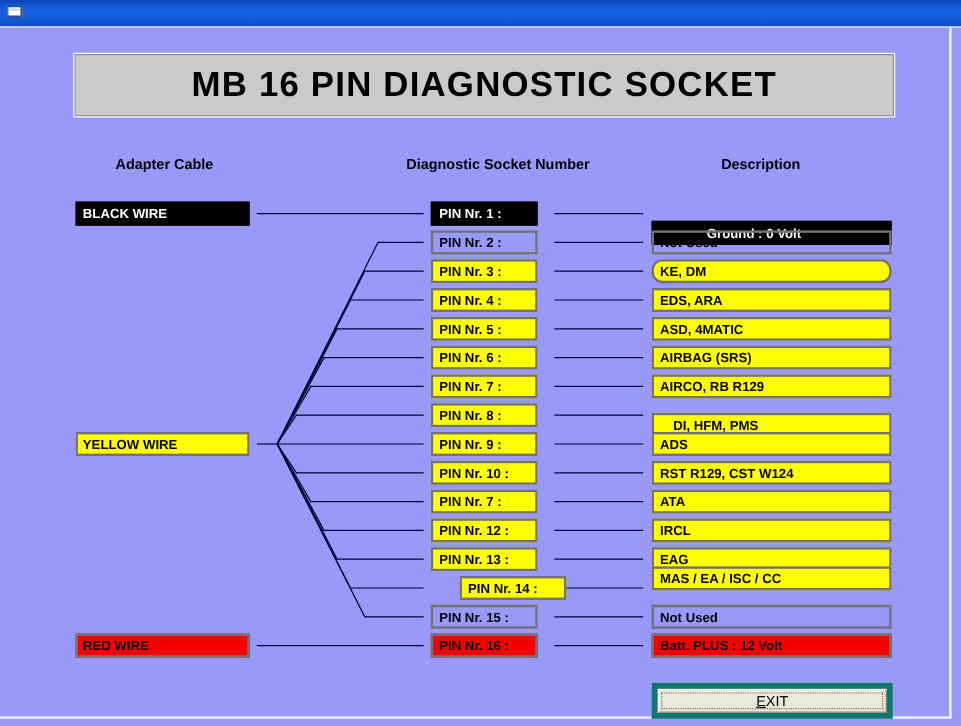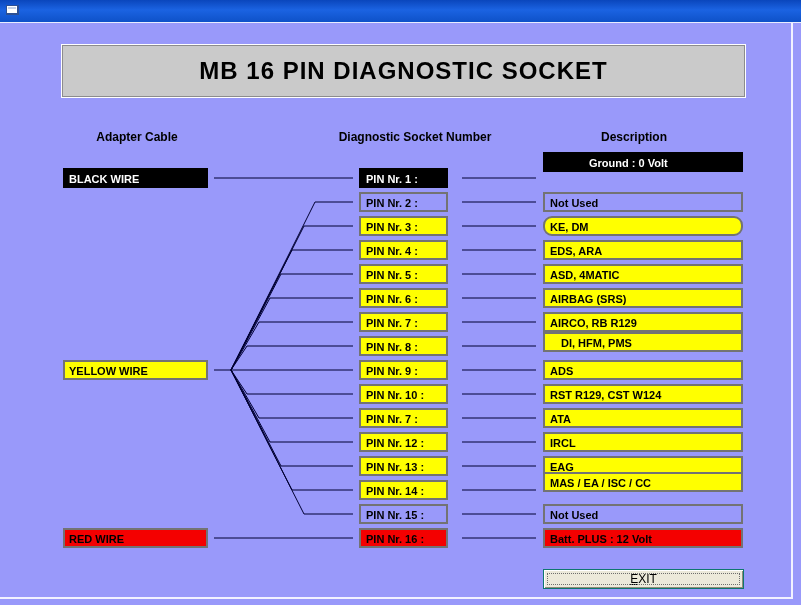--- a/index.html
+++ b/index.html
@@ -26,21 +26,21 @@
   
   .frame-right{position:absolute;left:791px;top:23px;width:2px;height:575px;background:#f2f2ff;}
   .frame-bottom{position:absolute;left:0;top:597px;width:793px;height:2px;background:#f2f2ff;}
   
   .title-panel{
     position:absolute;left:62px;top:45px;width:683px;height:52px;
     background:var(--panel-face,#cacaca);
     border:1px solid #8c8c8c;outline:1px solid #ffffff;
     display:flex;align-items:center;justify-content:center;box-sizing:border-box;
   }
-  .title-text{font-weight:bold;font-size:24px;color:#000;letter-spacing:1px;white-space:nowrap;}
+  .title-text{font-weight:bold;font-size:29px;color:#000;letter-spacing:1px;white-space:nowrap;}
   
   .col-header{
     position:absolute;top:130px;height:15px;
     font-weight:bold;font-size:12px;color:#000;text-align:center;white-space:nowrap;
   }
   .h-adapter{left:63px;width:148px;}
   .h-socket{left:317px;width:196px;}
   .h-desc{left:534px;width:200px;}
   
   .wires-svg{position:absolute;left:0;top:0;width:801px;height:605px;pointer-events:none;}
@@ -53,23 +53,23 @@
   }
   .wire-box{left:63px;width:145px;padding-left:4px;}
   .pin-box{left:359px;width:89px;}
   .desc-box{left:543px;width:200px;}
   .style-black{background:#000000;color:#ffffff;border-color:#000000;}
   .style-yellow{background:var(--yellow,#ffff00);}
   .style-red{background:var(--red,#f40000);}
   .style-plain{background:transparent;}
   
   .exit-btn{
-    position:absolute;left:543px;top:569px;width:201px;height:20px;
+    position:absolute;left:543px;top:569px;width:201px;height:30px;
     background:var(--button-face,#ece9da);
-    border:1px solid #0f766e;box-sizing:border-box;padding:0;cursor:pointer;
+    border:5px solid #0f766e;box-sizing:border-box;padding:0;cursor:pointer;
     box-shadow:inset 1px 1px 0 #ffffff, inset -1px -1px 0 #8d8a77;
     font-family:"Liberation Sans",sans-serif;
   }
   .exit-btn::before{content:"";position:absolute;inset:3px;border:1px dotted #6e6e6e;}
   .exit-label{
     display:block;font-size:12px;color:#000;text-align:center;line-height:13px;
   }
   .exit-label::first-letter{text-decoration:underline;}
 </style>
 </head>
@@ -123,46 +123,46 @@
       <polyline points="231,370 247,394 353,394" fill="none" stroke="#000033" stroke-width="1"></polyline>
       <polyline points="231,370 259,418 353,418" fill="none" stroke="#000033" stroke-width="1"></polyline>
       <polyline points="231,370 270,442 353,442" fill="none" stroke="#000033" stroke-width="1"></polyline>
       <polyline points="231,370 281,466 353,466" fill="none" stroke="#000033" stroke-width="1"></polyline>
       <polyline points="231,370 292,490 353,490" fill="none" stroke="#000033" stroke-width="1"></polyline>
       <polyline points="231,370 304,514 353,514" fill="none" stroke="#000033" stroke-width="1"></polyline>
     </svg>
 
   <div id="rows">
       <div class="box pin-box style-black" style="top: 168px;">PIN Nr. 1 :</div>
-      <div class="box desc-box style-black" style="top: 152px; padding-left: 44px;">Ground : 0 Volt</div>
+      <div class="box desc-box style-black" style="top: 184px; padding-left: 44px;">Ground : 0 Volt</div>
       <div class="box pin-box style-plain" style="top: 192px;">PIN Nr. 2 :</div>
       <div class="box desc-box style-plain" style="top: 192px;">Not Used</div>
       <div class="box pin-box style-yellow" style="top: 216px;">PIN Nr. 3 :</div>
       <div class="box desc-box style-yellow" style="top: 216px; border-radius: 9px;">KE, DM</div>
       <div class="box pin-box style-yellow" style="top: 240px;">PIN Nr. 4 :</div>
       <div class="box desc-box style-yellow" style="top: 240px;">EDS, ARA</div>
       <div class="box pin-box style-yellow" style="top: 264px;">PIN Nr. 5 :</div>
       <div class="box desc-box style-yellow" style="top: 264px;">ASD, 4MATIC</div>
       <div class="box pin-box style-yellow" style="top: 288px;">PIN Nr. 6 :</div>
       <div class="box desc-box style-yellow" style="top: 288px;">AIRBAG (SRS)</div>
       <div class="box pin-box style-yellow" style="top: 312px;">PIN Nr. 7 :</div>
       <div class="box desc-box style-yellow" style="top: 312px;">AIRCO, RB R129</div>
       <div class="box pin-box style-yellow" style="top: 336px;">PIN Nr. 8 :</div>
-      <div class="box desc-box style-yellow" style="top: 332px; padding-left: 16px;">DI, HFM, PMS</div>
+      <div class="box desc-box style-yellow" style="top: 344px; padding-left: 16px;">DI, HFM, PMS</div>
       <div class="box pin-box style-yellow" style="top: 360px;">PIN Nr. 9 :</div>
       <div class="box desc-box style-yellow" style="top: 360px;">ADS</div>
       <div class="box pin-box style-yellow" style="top: 384px;">PIN Nr. 10 :</div>
       <div class="box desc-box style-yellow" style="top: 384px;">RST R129, CST W124</div>
       <div class="box pin-box style-yellow" style="top: 408px;">PIN Nr. 7 :</div>
       <div class="box desc-box style-yellow" style="top: 408px;">ATA</div>
       <div class="box pin-box style-yellow" style="top: 432px;">PIN Nr. 12 :</div>
       <div class="box desc-box style-yellow" style="top: 432px;">IRCL</div>
       <div class="box pin-box style-yellow" style="top: 456px;">PIN Nr. 13 :</div>
       <div class="box desc-box style-yellow" style="top: 456px;">EAG</div>
-      <div class="box pin-box style-yellow" style="top: 480px;">PIN Nr. 14 :</div>
+      <div class="box pin-box style-yellow" style="top: 480px; margin-left: 24px;">PIN Nr. 14 :</div>
       <div class="box desc-box style-yellow" style="top: 472px;">MAS / EA / ISC / CC</div>
       <div class="box pin-box style-plain" style="top: 504px;">PIN Nr. 15 :</div>
       <div class="box desc-box style-plain" style="top: 504px;">Not Used</div>
       <div class="box pin-box style-red" style="top: 528px;">PIN Nr. 16 :</div>
       <div class="box desc-box style-red" style="top: 528px;">Batt. PLUS : 12 Volt</div>
       <div class="box wire-box style-black" style="top: 168px;">BLACK WIRE</div>
       <div class="box wire-box style-yellow" style="top: 360px;">YELLOW WIRE</div>
       <div class="box wire-box style-red" style="top: 528px;">RED WIRE</div>
     </div>
 

